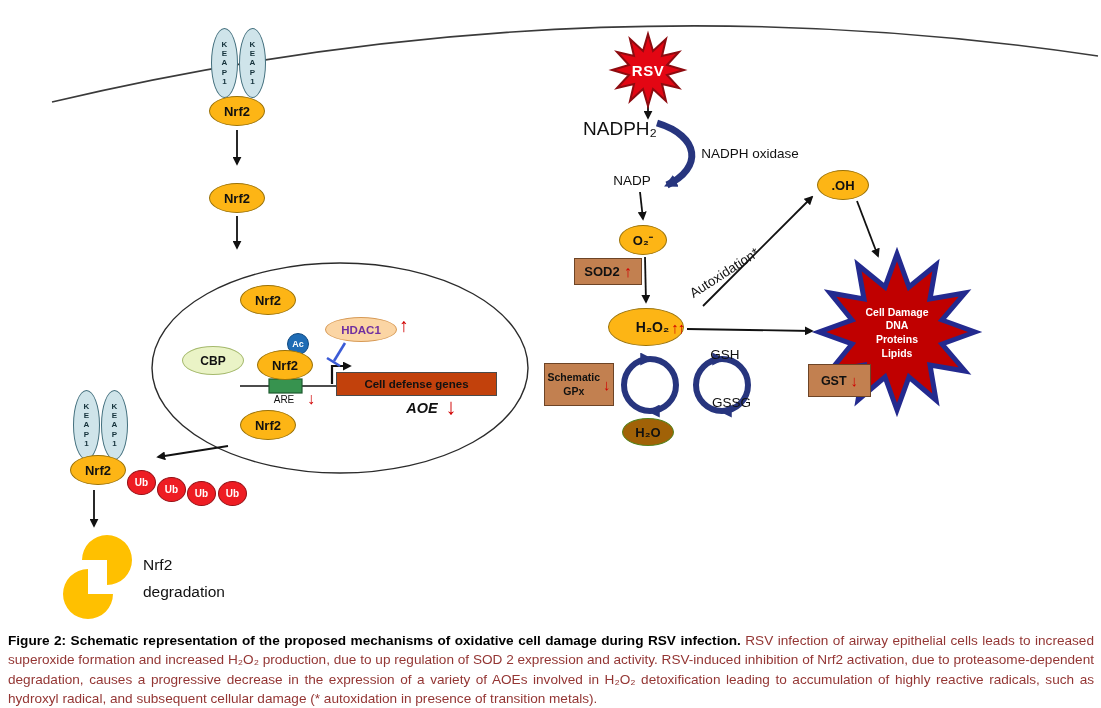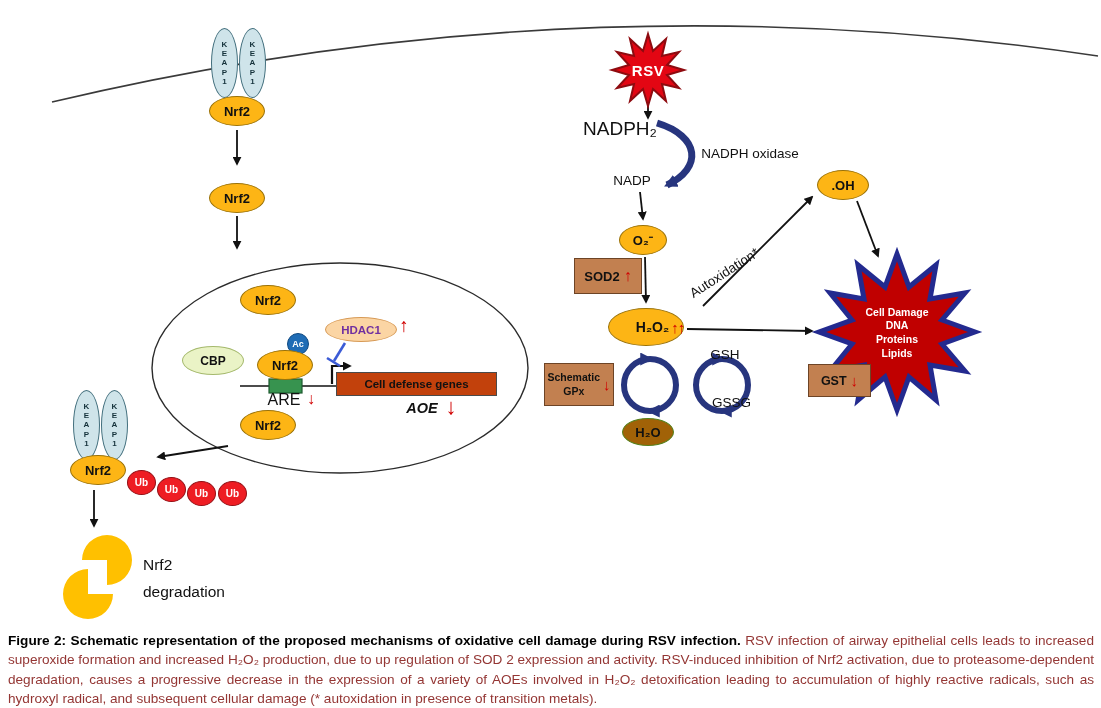--- a/index.html
+++ b/index.html
@@ -91,21 +91,21 @@
   <div class="abs center orange nrf2" style="left:209px;top:96px;">Nrf2</div>
   <div class="abs center orange nrf2" style="left:209px;top:183px;">Nrf2</div>
 
   <div class="abs center orange nrf2" style="left:240px;top:285px;">Nrf2</div>
   <div class="abs center" style="left:325px;top:317px;width:72px;height:25px;background:#fbd5a4;border:1.4px solid #d79a56;border-radius:50%;color:#7030a0;font-weight:bold;font-size:11.5px;">HDAC1</div>
   <div class="abs center red" style="left:395px;top:312px;width:18px;height:28px;font-size:19px;">↑</div>
   <div class="abs center" style="left:182px;top:346px;width:62px;height:29px;background:#eaf3c6;border:1.4px solid #a5b96d;border-radius:50%;font-weight:bold;font-size:12px;">CBP</div>
   <div class="abs center" style="left:251px;top:333px;width:22px;height:22px;background:#1f6cb5;border:1px solid #104a82;border-radius:50%;color:#fff;font-weight:bold;font-size:9px;margin-left:36px;">Ac</div>
   <div class="abs center orange nrf2" style="left:257px;top:350px;">Nrf2</div>
   <div class="abs center" style="left:336px;top:372px;width:161px;height:24px;background:#c2410c;border:1px solid #4a4a4a;font-weight:bold;font-size:11.5px;">Cell defense genes</div>
-  <div class="abs center" style="left:262px;top:391px;width:44px;height:17px;font-size:16px;">ARE</div>
+  <div class="abs center" style="left:262px;top:391px;width:44px;height:17px;font-size:10px;">ARE</div>
   <div class="abs center red" style="left:303px;top:389px;width:16px;height:20px;font-size:16px;">↓</div>
   <div class="abs center" style="left:398px;top:398px;width:48px;height:20px;font-size:14.5px;font-style:italic;font-weight:bold;">AOE</div>
   <div class="abs center red" style="left:441px;top:394px;width:20px;height:26px;font-size:22px;">↓</div>
   <div class="abs center orange nrf2" style="left:240px;top:410px;">Nrf2</div>
 
   <div class="abs" style="left:73px;top:390px;width:56px;height:70px;">
     <div class="keap center preline" style="position:absolute;left:0;top:0;width:27px;height:70px;">K
 E
 A
 P
@@ -123,21 +123,21 @@
   <div class="abs center ub" style="left:218px;top:481px;">Ub</div>
   <div class="abs preline" style="left:143px;top:551px;font-size:15.5px;line-height:1.75;">Nrf2
 degradation</div>
 
   <div class="abs center" style="left:616px;top:57px;width:64px;height:26px;color:#fff;font-weight:bold;font-size:15px;letter-spacing:0.5px;">RSV</div>
   <div class="abs center" style="left:584px;top:120px;width:72px;height:18px;font-size:19px;text-align:right;">NADPH₂</div>
   <div class="abs center" style="left:689px;top:144px;width:122px;height:18px;font-size:13.5px;">NADPH oxidase</div>
   <div class="abs center" style="left:606px;top:171px;width:52px;height:18px;font-size:13.5px;">NADP</div>
   <div class="abs center orange" style="left:619px;top:225px;width:48px;height:30px;font-weight:bold;font-size:13px;">O₂⁻</div>
 
-  <div class="abs center brown-box" style="left:574px;top:258px;width:68px;height:36px;gap:4px;">
+  <div class="abs center brown-box" style="left:574px;top:258px;width:68px;height:27px;gap:4px;">
     <span style="font-weight:bold;font-size:13px;">SOD2</span>
     <span class="red" style="font-size:16px;">↑</span>
   </div>
 
   <div class="abs center orange" style="left:608px;top:308px;width:76px;height:38px;gap:2px;">
     <span style="font-weight:bold;font-size:14px;margin-left:28px;">H₂O₂</span>
     <span class="red" style="font-size:15px;letter-spacing:-1px;">↑↑</span>
   </div>
 
   <div class="abs" style="left:691px;top:287px;width:132px;font-size:13.5px;transform:rotate(-33deg);transform-origin:0 50%;">Autoxidation*</div>

